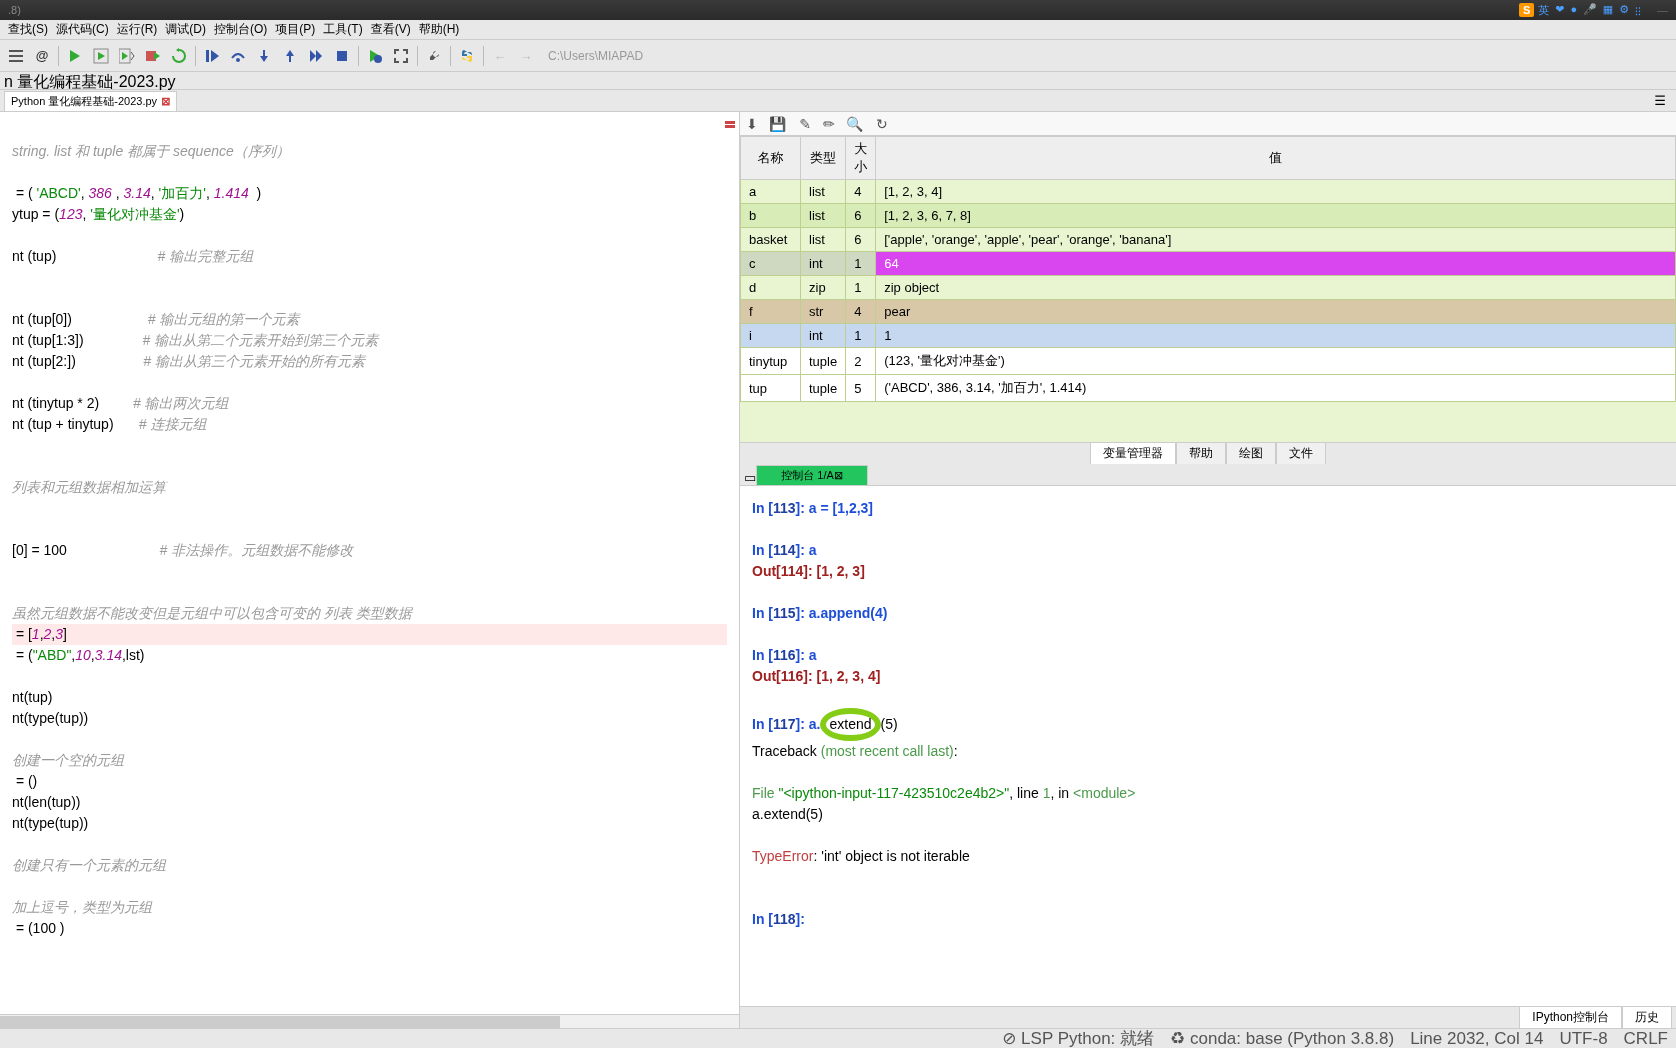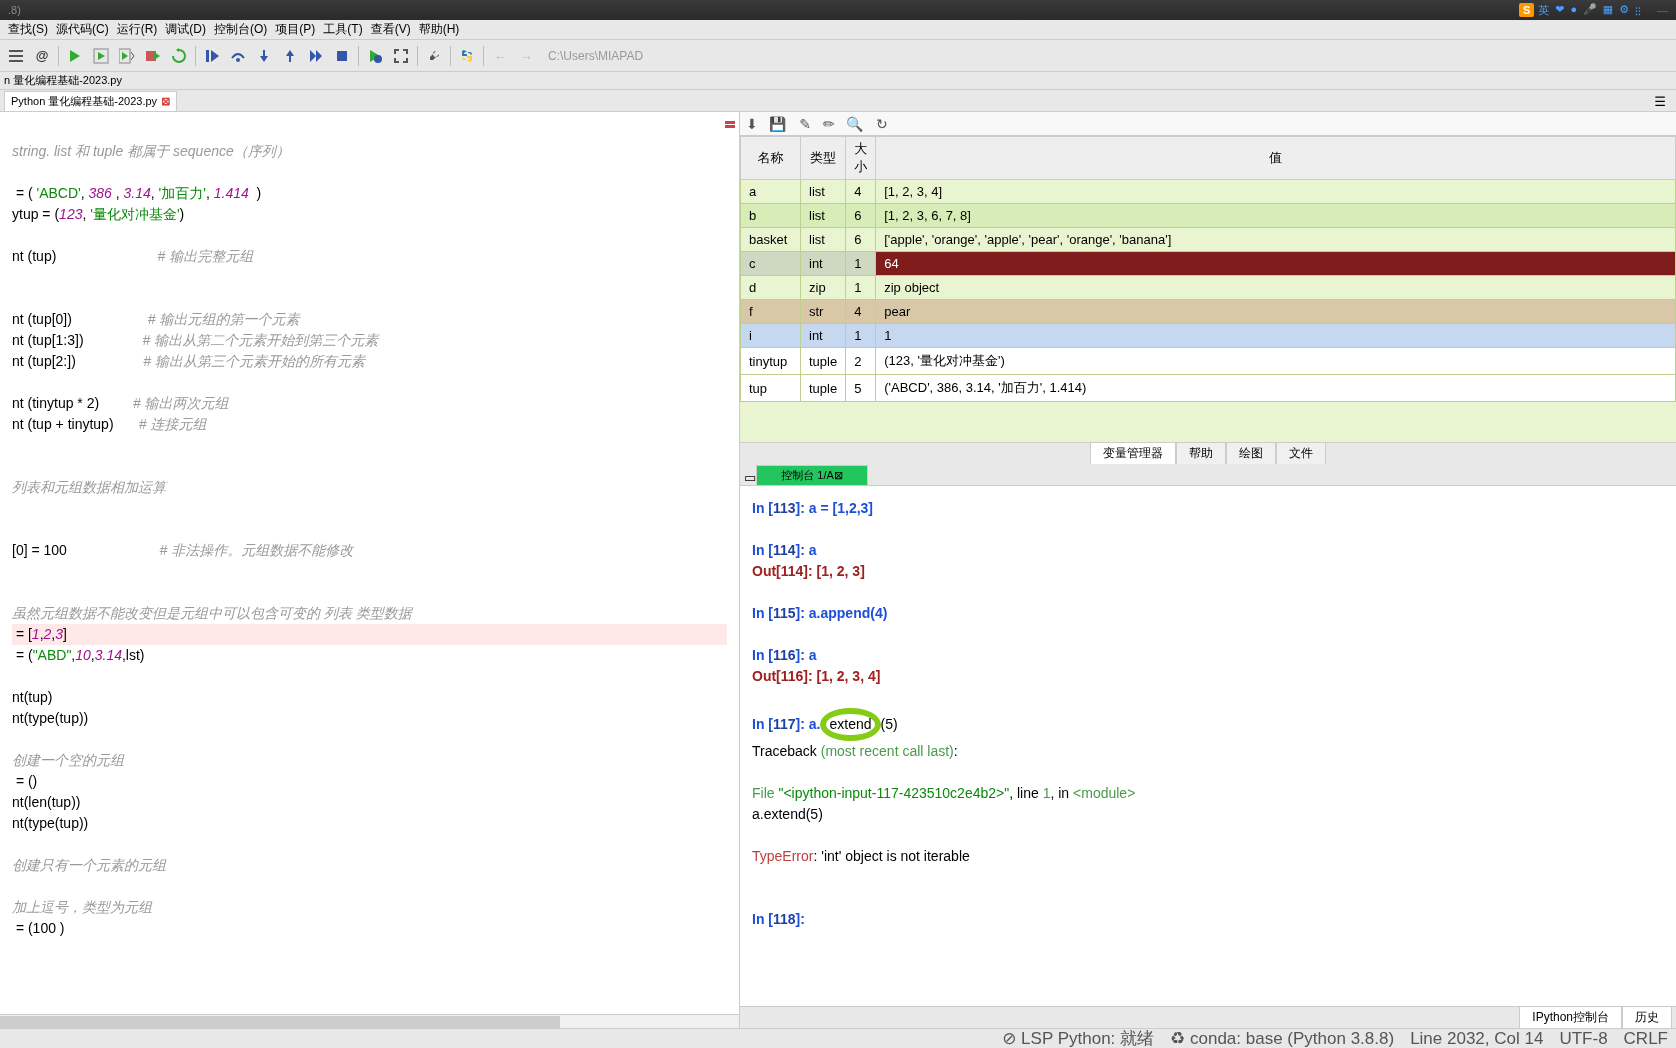--- a/index.html
+++ b/index.html
@@ -7,22 +7,22 @@
 .title-bar { height: 20px; background: linear-gradient(#3a3a3a, #2a2a2a); display: flex; align-items: center; padding: 0 8px; color: #888; font-size: 11px; }
 .title-bar .right-icons { margin-left: auto; display: flex; gap: 4px; align-items: center; }
 .title-bar .sogou { background: #ff9800; color: #fff; padding: 1px 4px; border-radius: 2px; font-weight: bold; }
 .title-bar .lang-icons { color: #4a9eff; display: flex; gap: 6px; }
 .menu-bar { height: 20px; background: #e8e8e8; border-bottom: 1px solid #ccc; display: flex; align-items: center; padding: 0 4px; font-size: 12px; }
 .menu-bar span { padding: 12px 4px; cursor: pointer; }
 .toolbar { height: 32px; background: #e8e8e8; border-bottom: 1px solid #ccc; display: flex; align-items: center; padding: 0 4px; gap: 2px; }
 .toolbar .tb-btn { width: 24px; height: 24px; display: flex; align-items: center; justify-content: center; cursor: pointer; border-radius: 2px; }
 .toolbar .sep { width: 1px; height: 20px; background: #bbb; margin: 0 2px; }
 .toolbar .path { margin-left: 8px; color: #999; font-size: 12px; }
-.file-tab-bar { height: 18px; background: #e8e8e8; border-bottom: 1px solid #ccc; padding: 0 4px; font-size: 11px; display: flex; align-items: center; }
-.editor-tabs { height: 22px; background: #e8e8e8; display: flex; align-items: flex-end; padding: 0 4px; border-bottom: 1px solid #ccc; }
+.file-tab-bar { height: 18px; background: #e8e8e8; border-bottom: 1px solid #ccc; padding: 0 4px; font-size: 16px; display: flex; align-items: flex-start; }
+.editor-tabs { height: 22px; background: #e8e8e8; display: flex; align-items: center; padding: 0 4px; border-bottom: 1px solid #ccc; }
 .editor-tab { background: #fff; border: 1px solid #ccc; border-bottom: none; padding: 2px 6px; font-size: 11px; display: flex; align-items: center; gap: 4px; }
 .editor-tab .close-x { color: #d04040; cursor: pointer; font-weight: bold; }
 .hamburger { margin-left: auto; padding: 2px 6px; cursor: pointer; }
 .main-area { display: flex; height: calc(100% - 132px); }
 .editor-pane { width: 740px; background: #fff; border-right: 1px solid #ccc; position: relative; overflow: hidden; }
 .editor-content { padding: 8px 12px; font-family: Consolas, monospace; font-size: 14px; line-height: 1.5; white-space: pre; }
 .comment { color: #999; font-style: italic; }
 .string { color: #0a8a0a; }
 .number { color: #a01090; font-style: italic; }
 .highlight-line { background: #ffe8e8; display: inline-block; width: 100%; }
@@ -30,21 +30,21 @@
 .code-marker .mark { width: 10px; height: 3px; margin: 1px 0; }
 .right-pane { flex: 1; display: flex; flex-direction: column; }
 .var-toolbar { height: 24px; background: #f8f8f8; border-bottom: 1px solid #ccc; display: flex; align-items: center; padding: 0 6px; gap: 12px; font-size: 14px; color: #555; }
 .var-table-wrap { background: #e8f5d0; }
 .var-table { width: 100%; border-collapse: collapse; font-family: Consolas, monospace; font-size: 13px; }
 .var-table th { background: #eee; border: 1px solid #ccc; padding: 3px 8px; font-weight: normal; font-family: "Microsoft YaHei"; }
 .var-table td { border: 1px solid #bdd090; padding: 4px 8px; }
 .var-table tr.r0 { background: #e8f5d0; }
 .var-table tr.r1 { background: #d8ecb8; }
 .var-table tr.sel td { background: #cfd9c2; }
-.var-table tr.sel td:last-child { background: #7f1d1d; color: #fff; }
+.var-table tr.sel td:last-child { background: #d946ef; color: #fff; }
 .var-table tr.r-f td { background: #d8c8a8; }
 .var-table tr.r-i td { background: #c5d8f0; }
 .var-table tr.r-tiny td { background: #fff; }
 .var-table tr.r-tup td { background: #fff; }
 .var-tabs { height: 22px; background: #e8e8e8; border-top: 1px solid #ccc; display: flex; justify-content: center; align-items: center; gap: 0; font-size: 12px; }
 .var-tabs span { padding: 2px 12px; border: 1px solid #ccc; background: #f0f0f0; cursor: pointer; }
 .var-tabs span.active { background: #fff; }
 .console-tabs { height: 22px; background: #e8e8e8; border-bottom: 1px solid #ccc; display: flex; align-items: flex-end; padding: 0 4px; }
 .console-tab { background: #22c55e; border: 1px solid #ccc; border-bottom: none; padding: 2px 24px; font-size: 11px; display: flex; align-items: center; gap: 0; }
 .console-content { flex: 1; background: #fff; padding: 12px; font-family: Consolas, monospace; font-size: 14px; line-height: 1.5; overflow: auto; }

